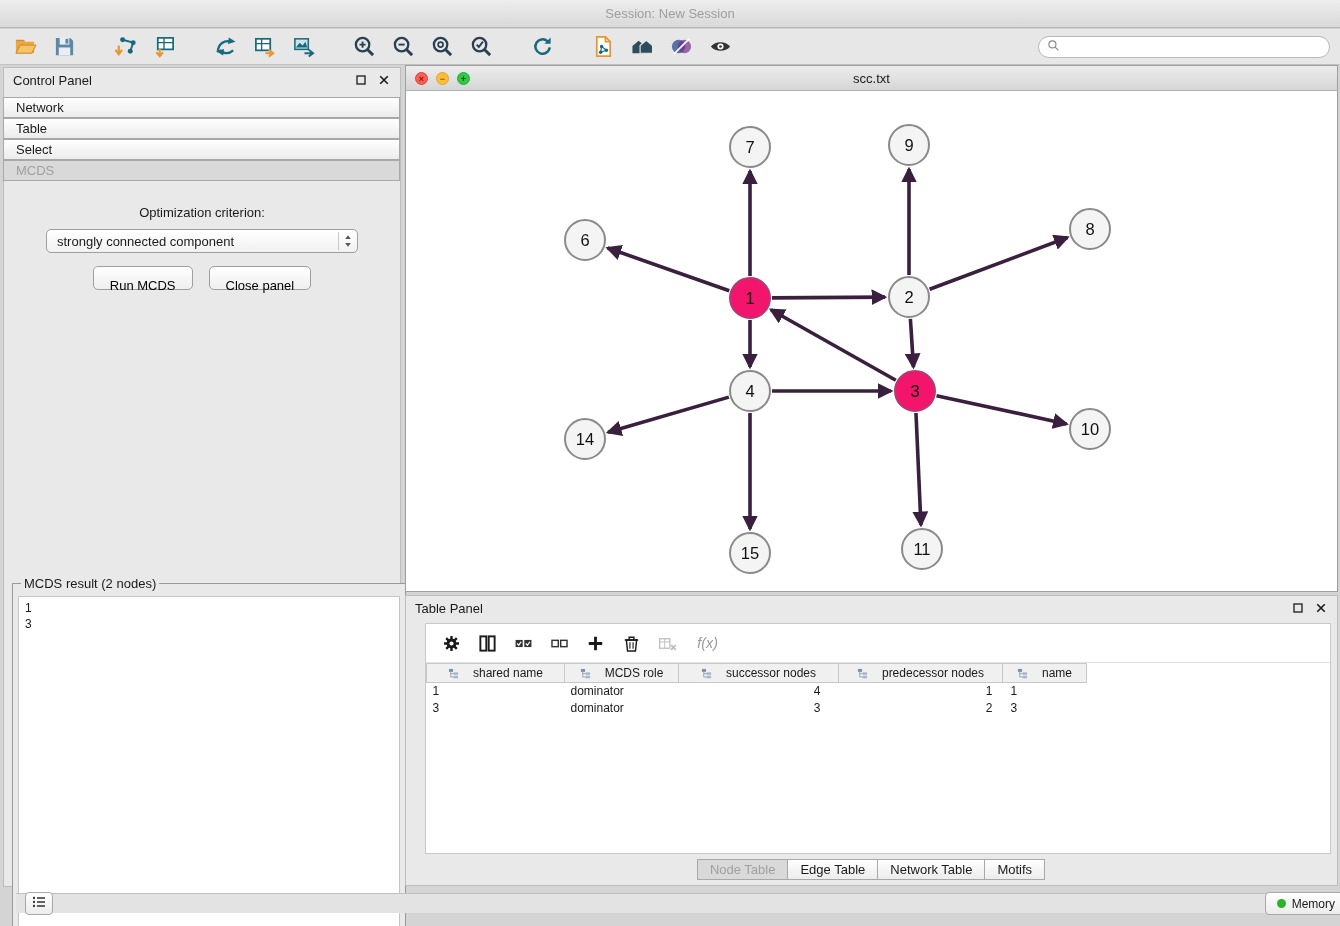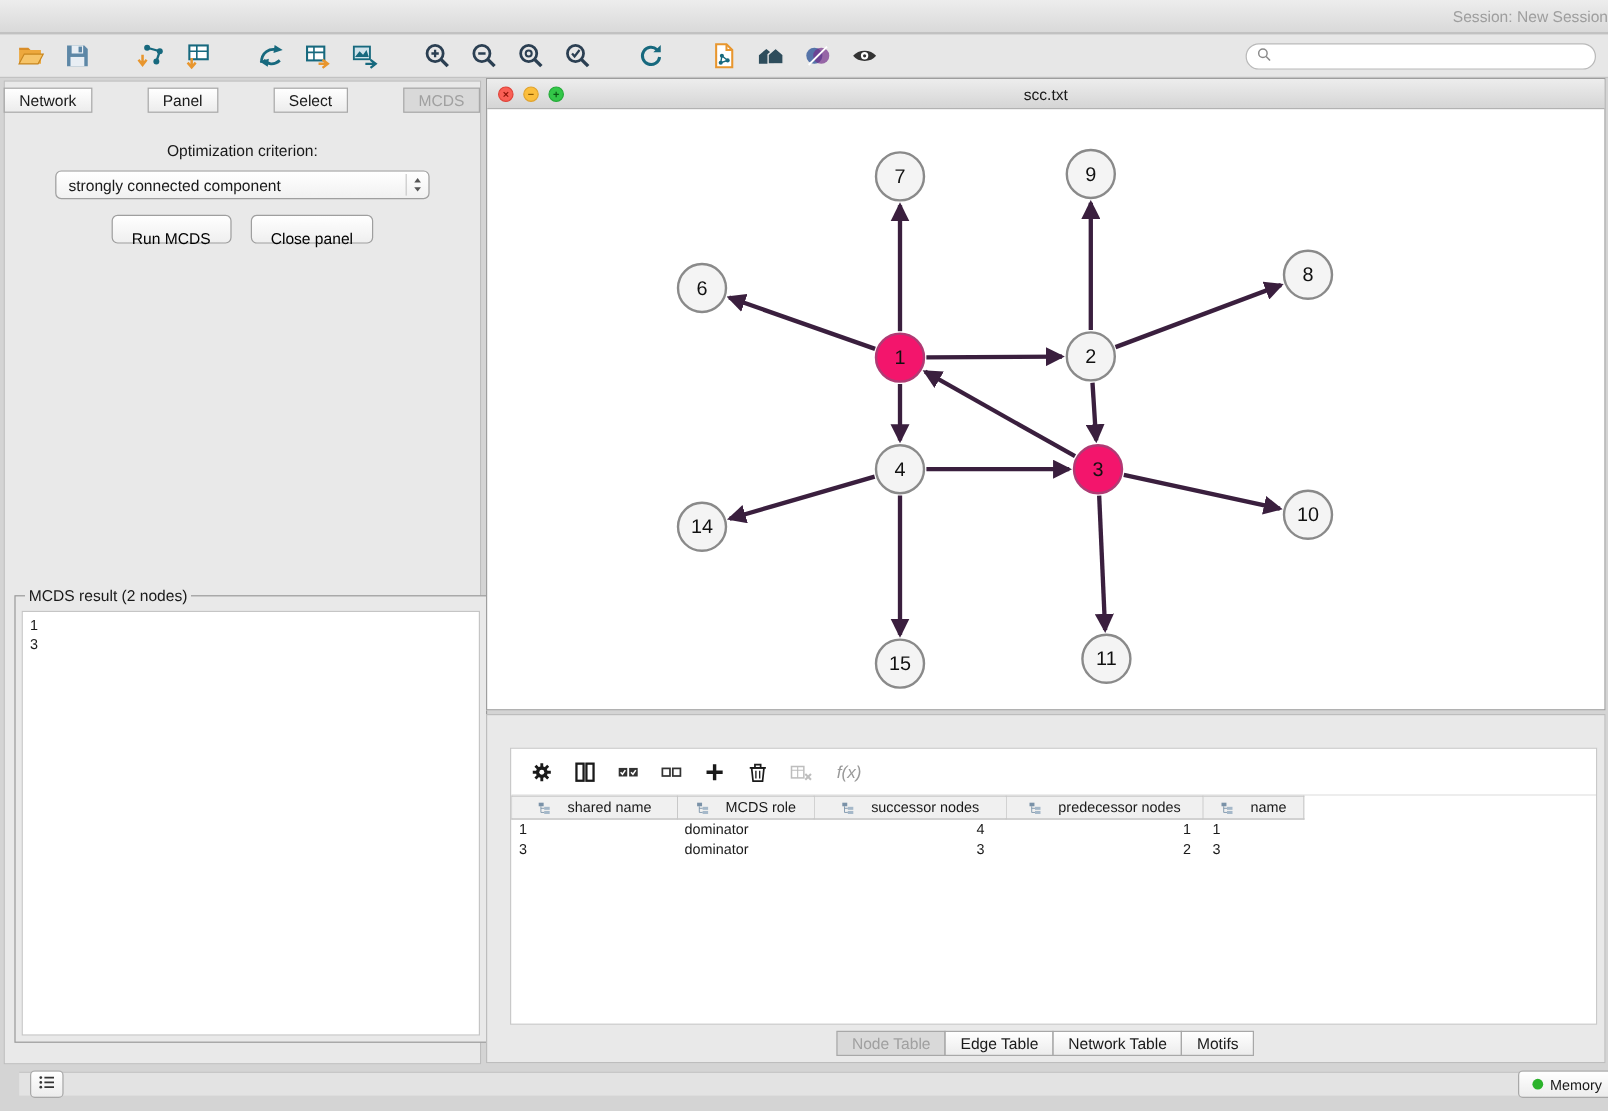--- a/index.html
+++ b/index.html
@@ -1,20 +1,20 @@
 <!DOCTYPE html>
 <html><head>
 <meta charset="utf-8">
 <style>
 *{margin:0;padding:0;box-sizing:border-box;font-family:"Liberation Sans",sans-serif;}
 html,body{width:1340px;height:926px;}
 body{background:#d4d4d4;position:relative;overflow:hidden;font-size:13px;color:#1a1a1a;}
 
 
-.titlebar{position:absolute;left:0;top:0;width:1340px;height:28px;background:linear-gradient(#ededed,#d9d9d9);border-bottom:1px solid #b5b5b5;text-align:right;line-height:28px;color:#9e9e9e;font-size:13px;}
+.titlebar{position:absolute;left:0;top:0;width:1340px;height:28px;background:linear-gradient(#ededed,#d9d9d9);border-bottom:1px solid #b5b5b5;text-align:center;line-height:28px;color:#9e9e9e;font-size:13px;}
 
 
 .toolbar{position:absolute;left:0;top:29px;width:1340px;height:36px;background:#e7e7e7;border-bottom:1px solid #c2c2c2;display:flex;align-items:center;padding:0 10px;}
 .tb-icons{display:flex;align-items:center;gap:9px;flex:1;}
 .tb-btn{width:30px;height:28px;display:flex;align-items:center;justify-content:center;cursor:pointer;border-radius:3px;}
 .tb-btn svg{width:23px;height:23px;}
 .tb-sep{width:13px;height:28px;}
 .search{width:292px;height:22px;border:1px solid #b9b9b9;border-radius:12px;background:#fff;display:flex;align-items:center;padding:0 8px;gap:5px;}
 .search svg{width:13px;height:13px;}
 .search input{border:none;outline:none;flex:1;font-size:12px;background:transparent;}
@@ -22,21 +22,21 @@
 
 .panel-head{height:24px;display:flex;align-items:center;justify-content:space-between;padding:0 9px;font-size:13px;}
 .ph-icons{display:flex;gap:10px;align-items:center;}
 .ph-icons span{width:13px;height:13px;cursor:pointer;display:inline-flex;}
 .ph-icons svg{width:12px;height:12px;}
 .tab{padding:2px 12px;border:1px solid #a8a8a8;margin-left:-1px;background:linear-gradient(#ffffff,#ececec);font-size:13px;cursor:pointer;white-space:nowrap;}
 .tab.active{background:#d9d9d9;color:#a0a0a0;}
 
 
 .control-panel{position:absolute;left:3px;top:67px;width:398px;height:820px;background:#e9e9e9;border:1px solid #bdbdbd;}
-.tabs{display:flex;justify-content:space-between;margin-top:5px;}
+.tabs{display:flex;justify-content:flex-end;margin-top:5px;flex-direction:column;}
 .cp-body{position:relative;height:calc(100% - 58px);}
 .opt-label{text-align:center;margin-top:24px;font-size:13px;}
 .dropdown{margin:9px auto 0;width:312px;height:24px;border:1px solid #9f9f9f;border-radius:5px;background:linear-gradient(#ffffff,#f1f1f1);display:flex;align-items:center;padding:0 4px 0 10px;justify-content:space-between;font-size:13px;cursor:pointer;}
 .dd-arrows{display:inline-flex;border-left:1px solid #c9c9c9;padding-left:4px;height:18px;align-items:center;}
 .dd-arrows svg{width:10px;height:16px;}
 .btn-row{display:flex;justify-content:center;gap:16px;margin-top:13px;}
 .btn-row button{height:24px;padding:11px 16px;border:1px solid #9f9f9f;border-radius:5px;background:linear-gradient(#ffffff,#efefef);font-size:13px;cursor:pointer;}
 .result-box{position:absolute;left:8px;top:371px;width:394px;height:380px;border:1px solid #999;padding:5px;background:#e9e9e9;}
 .result-box legend{font-size:13px;padding:0 3px;margin-left:3px;}
 .result-text{width:100%;height:100%;background:#fff;border:1px solid #c5c5c5;font-size:12px;line-height:16px;padding:3px 6px;white-space:pre;overflow:auto;}
@@ -207,23 +207,38 @@
   <div class="search">
     <span><svg viewBox="0 0 24 24">
           <circle cx="10" cy="10" r="6.5" stroke="#8a8a8a" stroke-width="2.2" fill="none"></circle>
           <path d="M15 15l6 6" stroke="#8a8a8a" stroke-width="2.4"></path>
         </svg></span>
     <input placeholder="" style="">
   </div>
 </div>
 
 <div class="control-panel">
+  <div class="panel-head">
+    <span>Control Panel</span>
+    <span class="ph-icons">
+      <span>
+          <svg viewBox="0 0 24 24">
+            <rect x="4" y="4" width="16" height="16" fill="none" stroke="#1a1a1a" stroke-width="2.6"></rect>
+          </svg>
+        </span>
+      <span>
+          <svg viewBox="0 0 24 24">
+            <path d="M4.5 4.5l15 15M19.5 4.5l-15 15" stroke="#1a1a1a" stroke-width="3.2"></path>
+          </svg>
+        </span>
+    </span>
+  </div>
   <div class="tabs">
       <span class="tab">Network</span>
-      <span class="tab">Panel</span>
+      <span class="tab">Table</span>
       <span class="tab">Select</span>
       <span class="tab active">MCDS</span>
     </div>
   <div class="cp-body">
     <div class="opt-label">Optimization criterion:</div>
     <div class="dropdown">
       <span>strongly connected component</span>
       <span class="dd-arrows">
           <svg viewBox="0 0 14 24">
             <path d="M7 3.5l4.2 5.5H2.8z" fill="#555"></path>
@@ -316,20 +331,35 @@
         <text x="344" y="462" dy="5.5" text-anchor="middle" font-size="16.5" fill="#111">15</text>
       </g>
       <g>
         <circle cx="516" cy="458" r="20" fill="#f4f4f4" stroke="#8a8a8a" stroke-width="2"></circle>
         <text x="516" y="458" dy="5.5" text-anchor="middle" font-size="16.5" fill="#111">11</text>
       </g>
     </svg>
 </div>
 
 <div class="table-panel">
+  <div class="panel-head">
+    <span>Table Panel</span>
+    <span class="ph-icons">
+      <span>
+          <svg viewBox="0 0 24 24">
+            <rect x="4" y="4" width="16" height="16" fill="none" stroke="#1a1a1a" stroke-width="2.6"></rect>
+          </svg>
+        </span>
+      <span>
+          <svg viewBox="0 0 24 24">
+            <path d="M4.5 4.5l15 15M19.5 4.5l-15 15" stroke="#1a1a1a" stroke-width="3.2"></path>
+          </svg>
+        </span>
+    </span>
+  </div>
   <div class="tp-white">
     <div class="table-toolbar">
         <span class="tt-btn">
           <svg viewBox="0 0 24 24">
             <g stroke="#1a1a1a" stroke-width="3">
               <path d="M12 2.5v19M2.5 12h19M5.3 5.3l13.4 13.4M18.7 5.3L5.3 18.7"></path>
             </g>
             <circle cx="12" cy="12" r="6.2" fill="#1a1a1a"></circle>
             <circle cx="12" cy="12" r="2.6" fill="#fff"></circle>
           </svg>

